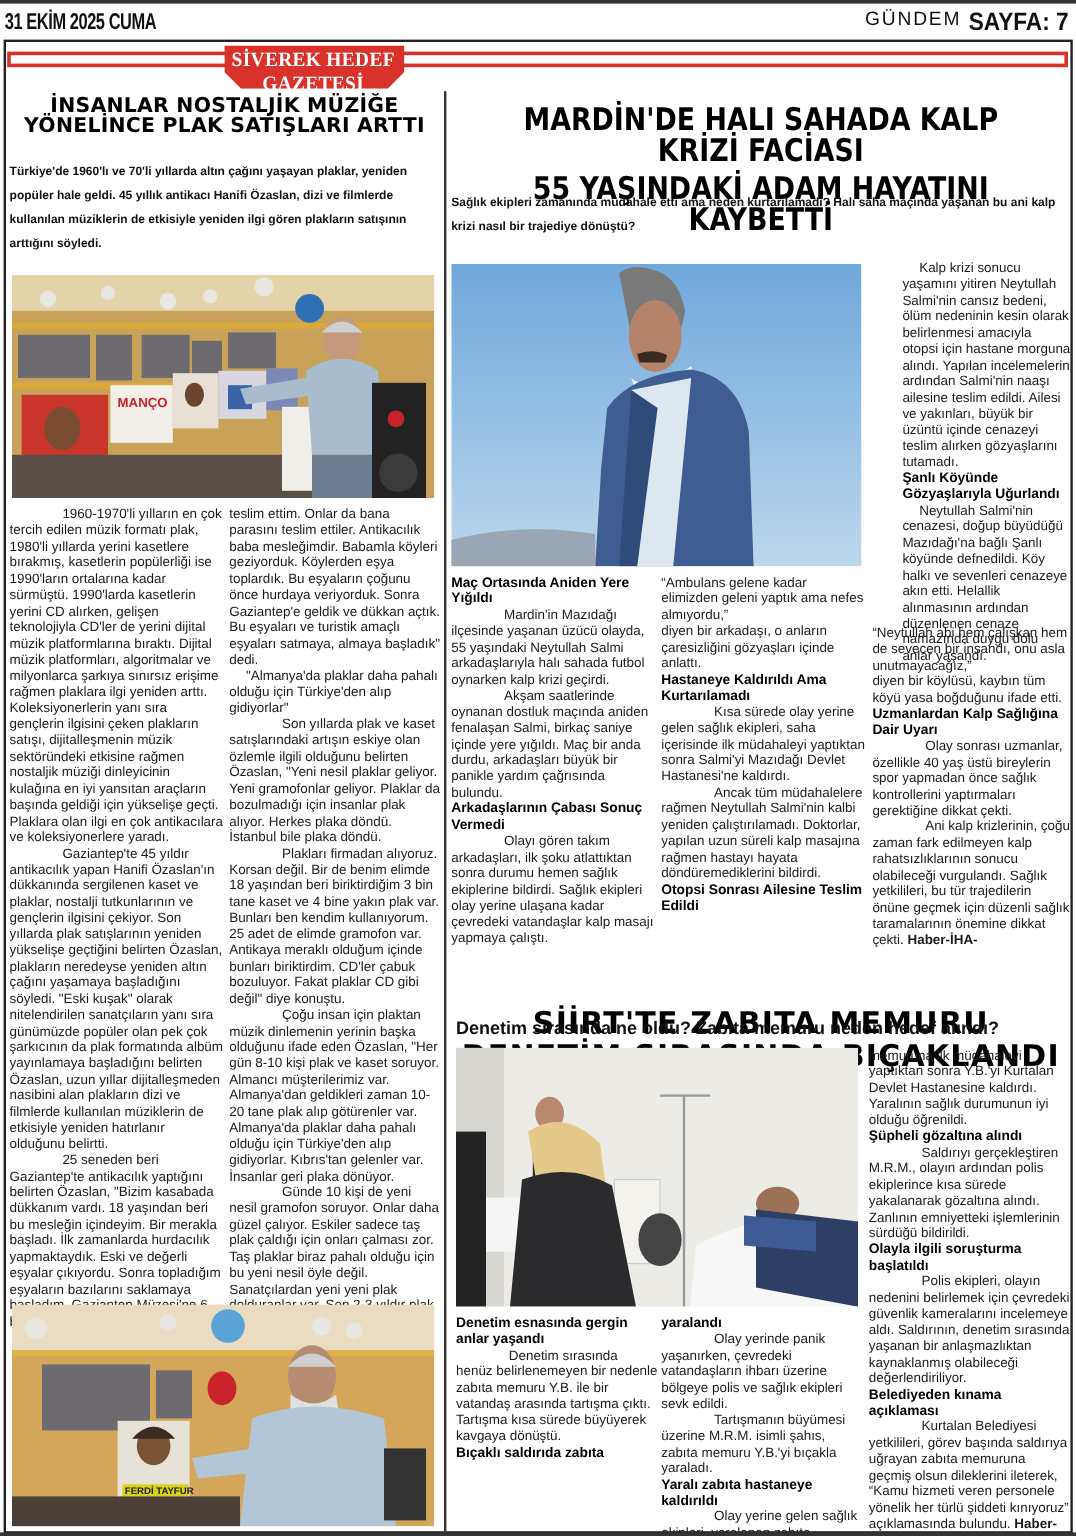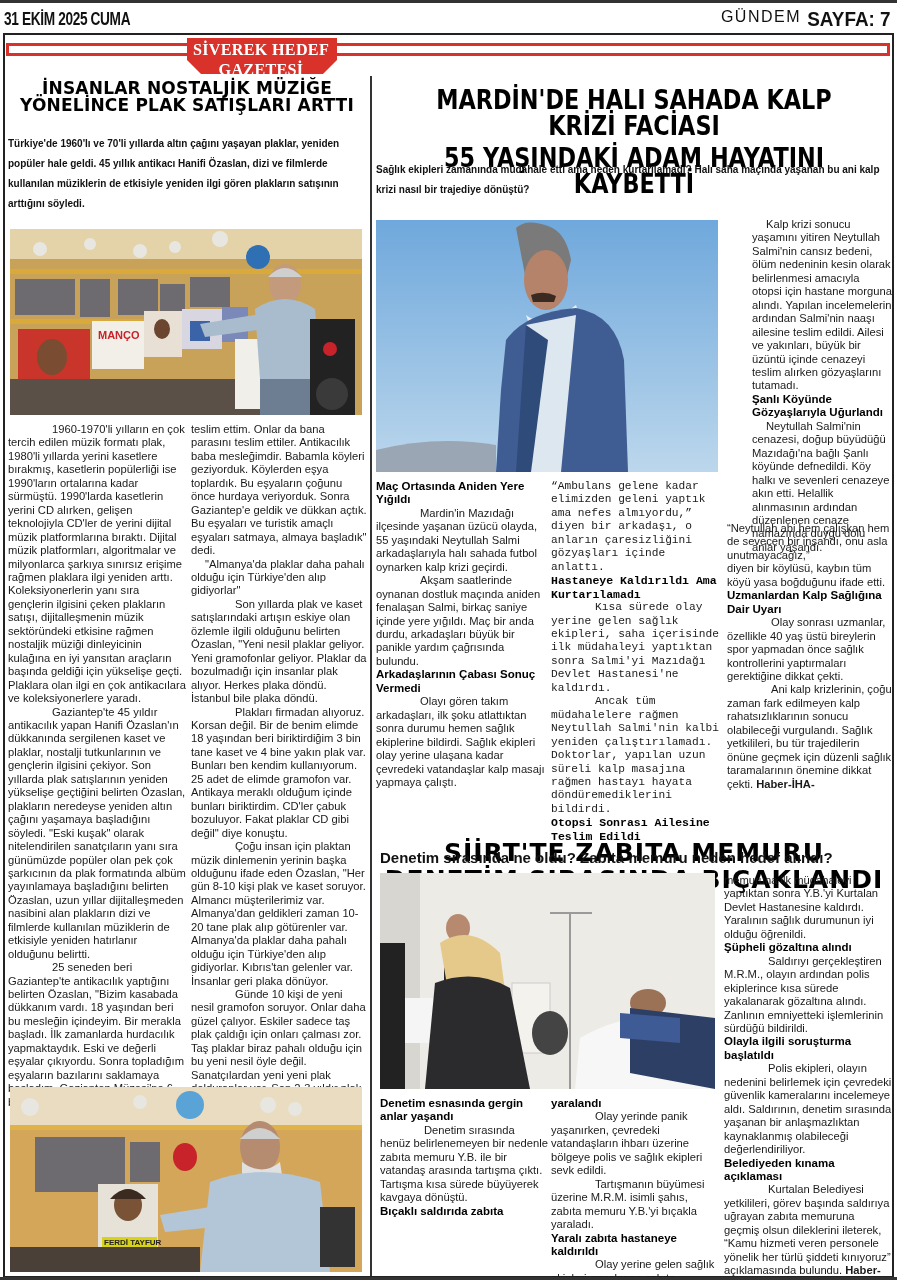--- a/index.html
+++ b/index.html
@@ -204,21 +204,21 @@
   </div>
 
   <div class="col-text" style="left:376px; top:480px; width:172px;">
     <h4>Maç Ortasında Aniden Yere Yığıldı</h4>
     <p>Mardin'in Mazıdağı ilçesinde yaşanan üzücü olayda, 55 yaşındaki Neytullah Salmi arkadaşlarıyla halı sahada futbol oynarken kalp krizi geçirdi.</p>
     <p>Akşam saatlerinde oynanan dostluk maçında aniden fenalaşan Salmi, birkaç saniye içinde yere yığıldı. Maç bir anda durdu, arkadaşları büyük bir panikle yardım çağrısında bulundu.</p>
     <h4>Arkadaşlarının Çabası Sonuç Vermedi</h4>
     <p>Olayı gören takım arkadaşları, ilk şoku atlattıktan sonra durumu hemen sağlık ekiplerine bildirdi. Sağlık ekipleri olay yerine ulaşana kadar çevredeki vatandaşlar kalp masajı yapmaya çalıştı.</p>
   </div>
 
-  <div class="col-text" style="left:551px; top:480px; width:170px;font-family:Liberation Mono, monospace;">
+  <div class="col-text" style="left:551px; top:480px; width:170px;">
     <p class="noindent">“Ambulans gelene kadar elimizden geleni yaptık ama nefes almıyordu,”</p>
     <p class="noindent">diyen bir arkadaşı, o anların çaresizliğini gözyaşları içinde anlattı.</p>
     <h4>Hastaneye Kaldırıldı Ama Kurtarılamadı</h4>
     <p>Kısa sürede olay yerine gelen sağlık ekipleri, saha içerisinde ilk müdahaleyi yaptıktan sonra Salmi'yi Mazıdağı Devlet Hastanesi'ne kaldırdı.</p>
     <p>Ancak tüm müdahalelere rağmen Neytullah Salmi'nin kalbi yeniden çalıştırılamadı. Doktorlar, yapılan uzun süreli kalp masajına rağmen hastayı hayata döndüremediklerini bildirdi.</p>
     <h4>Otopsi Sonrası Ailesine Teslim Edildi</h4>
   </div>
 
   <div class="col-text" style="left:752px; top:218px; width:140px;">
     <p class="ind2">Kalp krizi sonucu yaşamını yitiren Neytullah Salmi'nin cansız bedeni, ölüm nedeninin kesin olarak belirlenmesi amacıyla otopsi için hastane morguna alındı. Yapılan incelemelerin ardından Salmi'nin naaşı ailesine teslim edildi. Ailesi ve yakınları, büyük bir üzüntü içinde cenazeyi teslim alırken gözyaşlarını tutamadı.</p>

